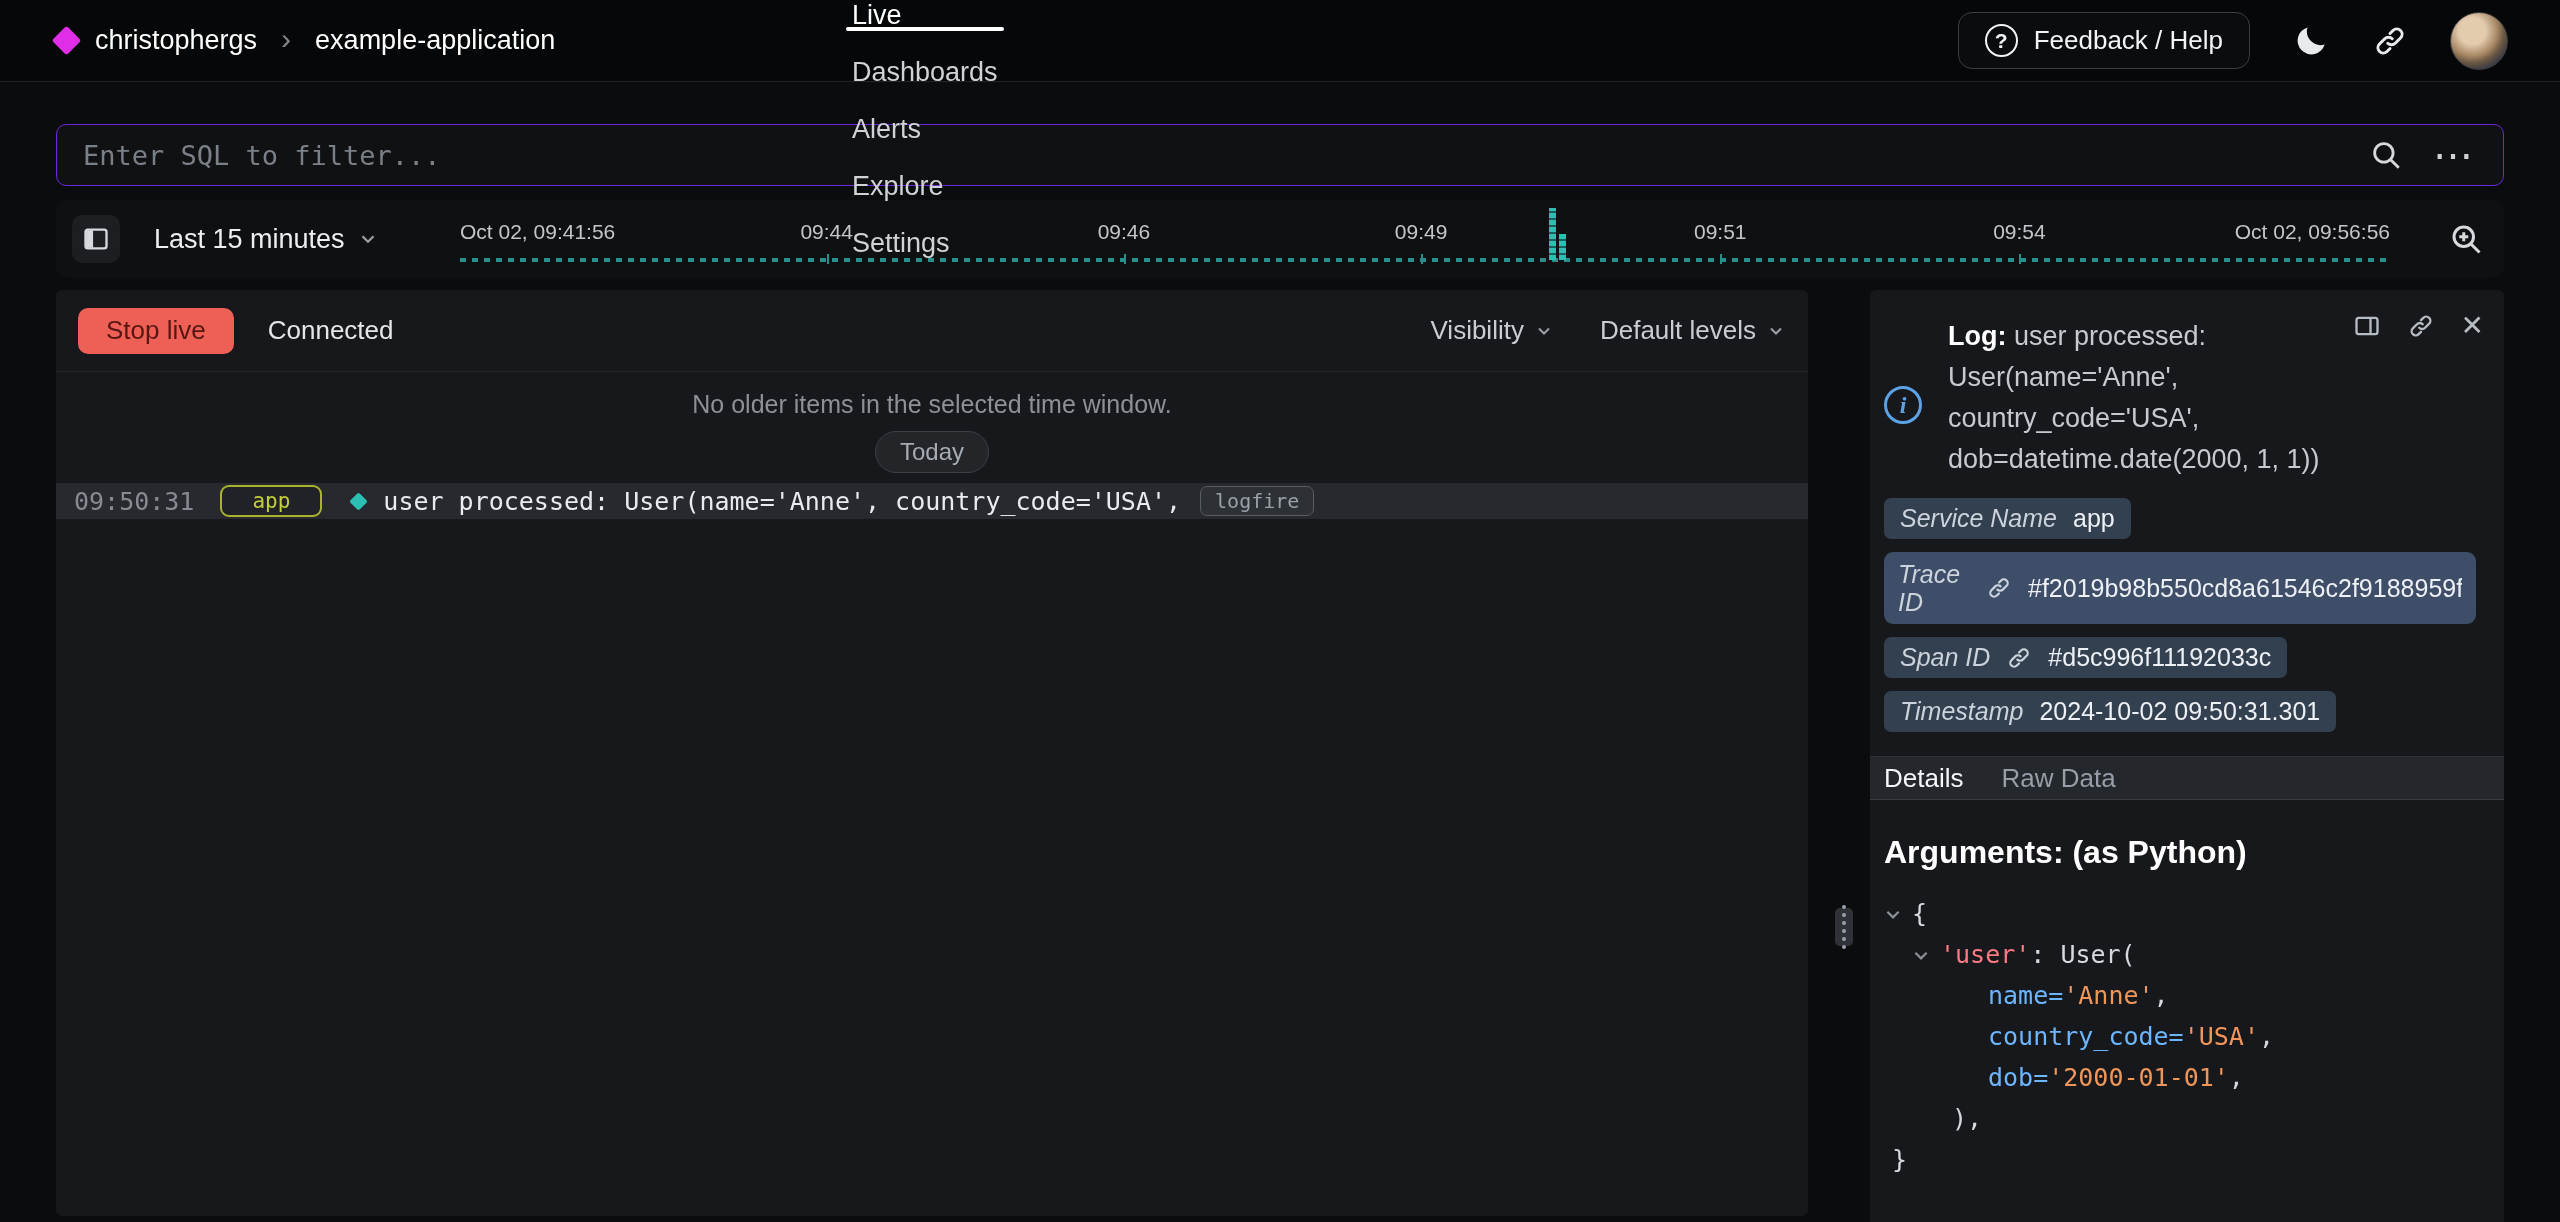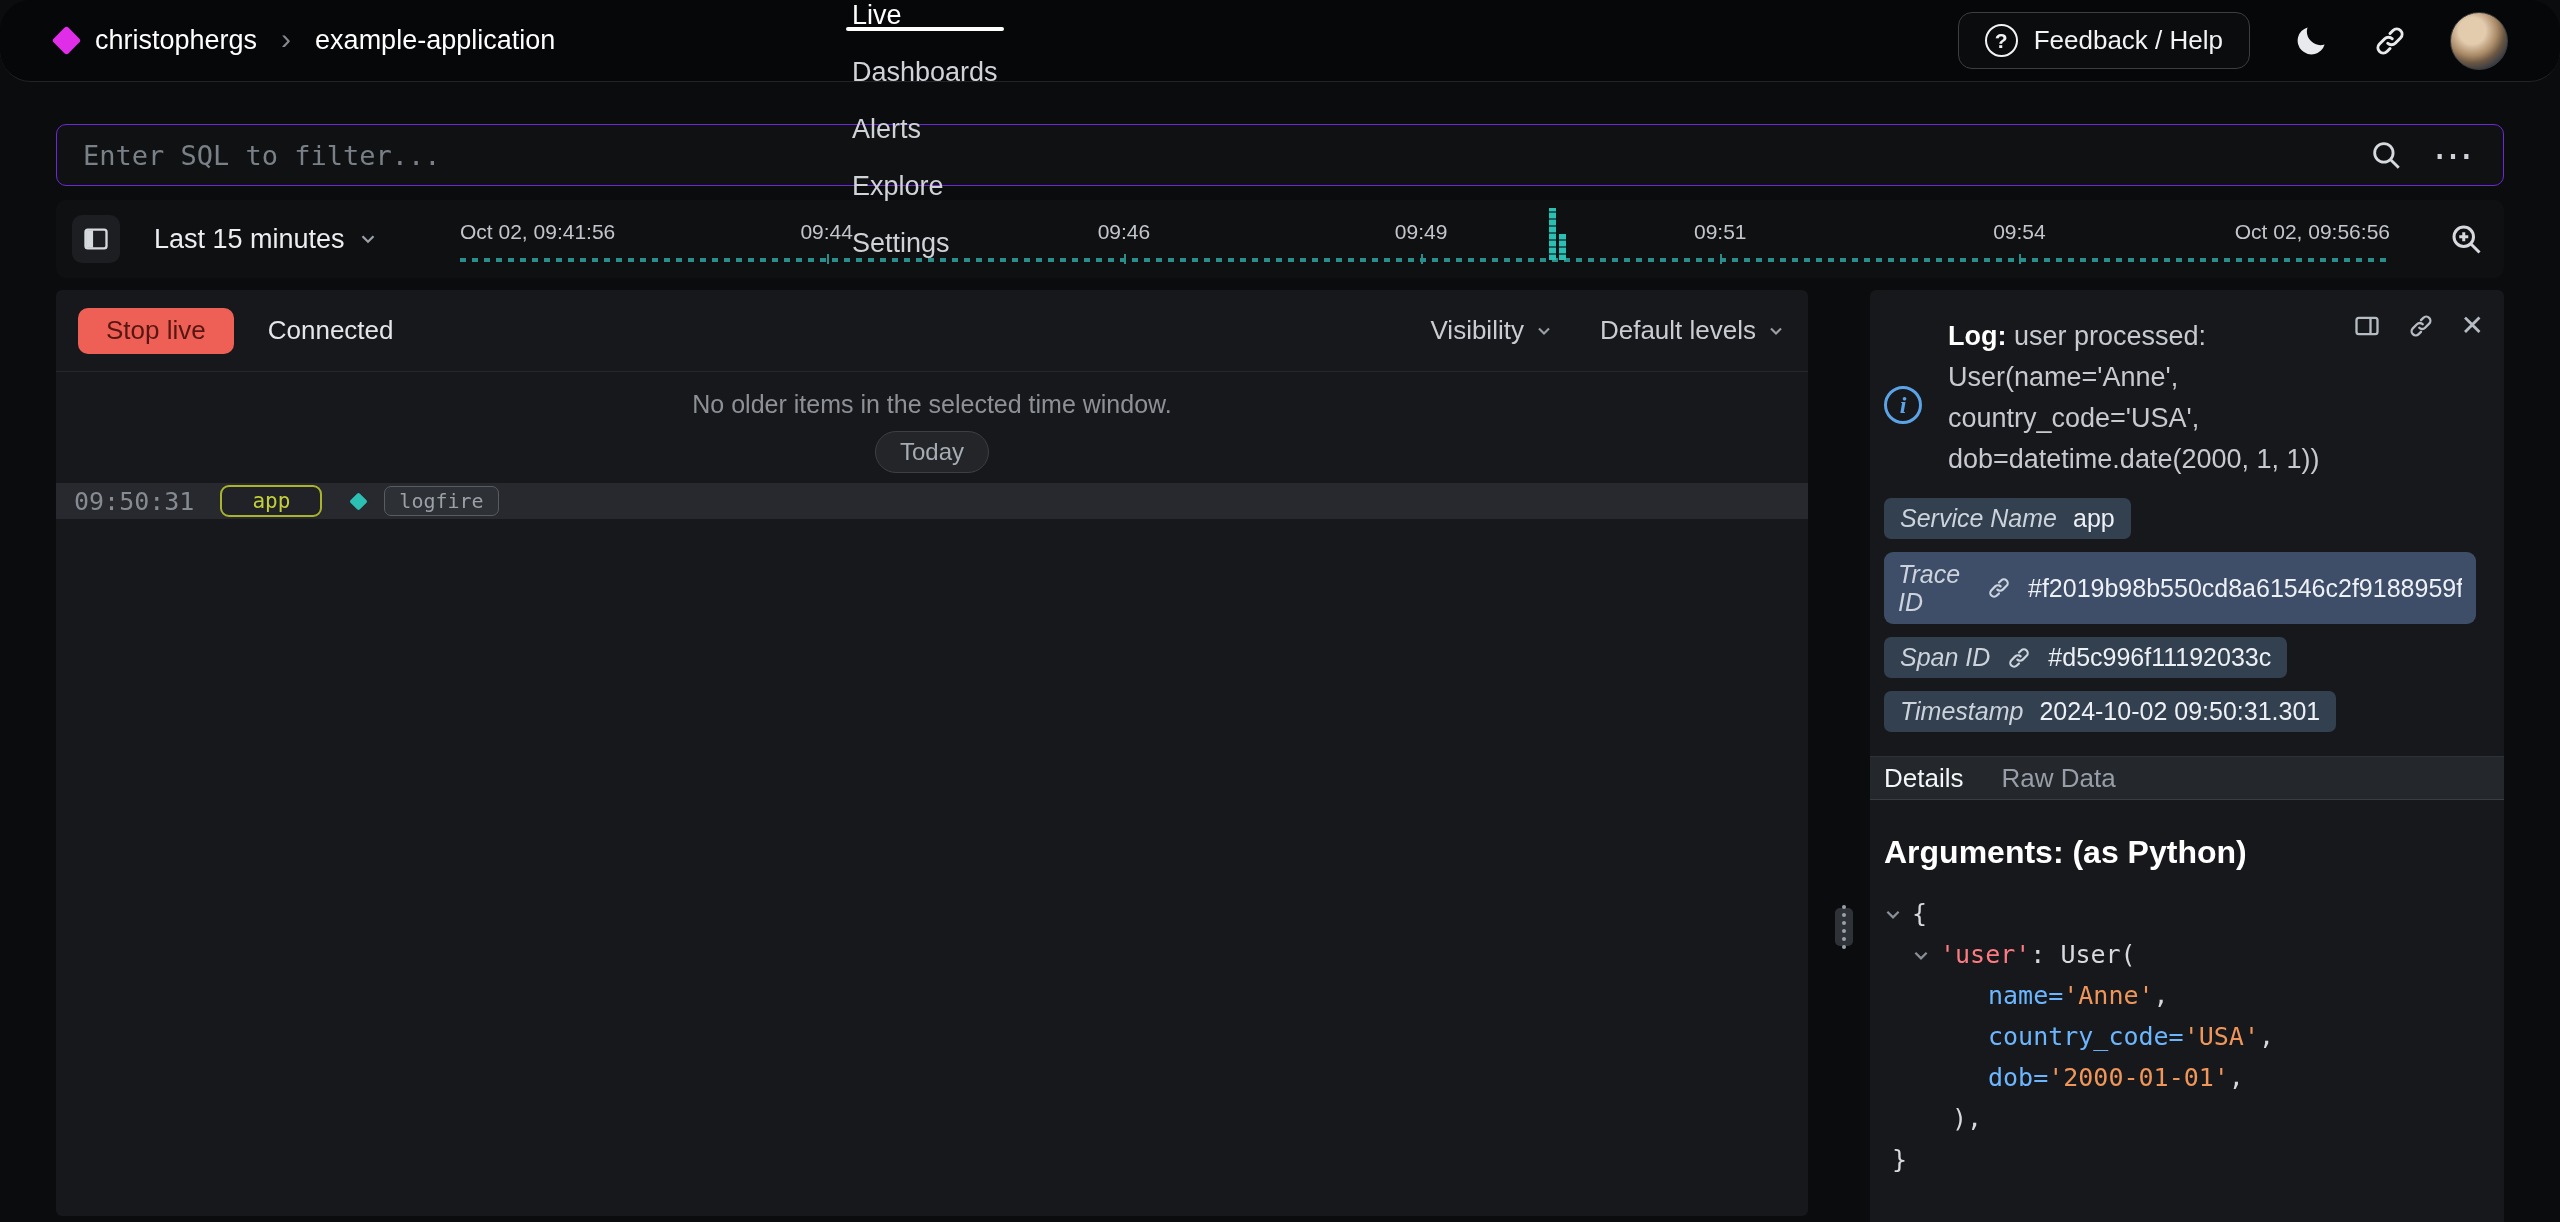--- a/index.html
+++ b/index.html
@@ -6,21 +6,21 @@
   html,body { background:#000; }
   .root {
     position:relative; width:2560px; height:1222px; overflow:hidden;
     background:#0b0c0e; color:#e8eaed;
     font-family:"Liberation Sans", sans-serif;
   }
   .mono { font-family:"DejaVu Sans Mono", monospace; }
 
   
   .topnav { position:absolute; top:0; left:0; right:0; height:82px; background:#060708;
-            border-bottom:1px solid #222428; display:flex; align-items:center; z-index:5;border-radius:31px; }
+            border-bottom:1px solid #222428; display:flex; align-items:center; z-index:5; }
   .brand { display:flex; align-items:center; margin-left:56px; gap:18px; }
   .diamond-logo { width:21px; height:21px; background:var(--magenta,#e02ee8); transform:rotate(45deg); border-radius:3px; }
   .crumb { font-size:27px; color:#ffffff; cursor:pointer; }
   .crumb-sep { color:#84878c; font-size:30px; margin:0 6px; transform:translateY(-2px); }
   .nav-center { position:absolute; left:826px; top:0; height:100%; display:flex; align-items:stretch; gap:26px;flex-direction:column; }
   .nav-item { position:relative; display:flex; align-items:center; padding:0 26px; font-size:27px; color:#cfd2d6; cursor:pointer; }
   .nav-item.active { color:#fff; }
   .nav-item.active::after { content:""; position:absolute; left:20px; right:20px; bottom:0; height:4px; background:#fff; border-radius:2px; }
   .nav-right { position:absolute; right:52px; top:0; height:100%; display:flex; align-items:center; gap:42px; }
   .feedback-btn { display:flex; align-items:center; gap:16px; height:57px; padding:0 26px;
@@ -252,20 +252,21 @@
             </svg>
         </span>
       </span>
     </div>
     <div class="empty-msg">No older items in the selected time window.</div>
     <button class="today-btn">Today</button>
     <div class="log-row mono">
       <span class="log-time">09:50:31</span>
       <span class="tag-pill">app</span>
       <span class="log-diamond"></span>
+      <span class="log-msg">user processed: User(name='Anne', country_code='USA',</span>
       <span class="logfire-pill">logfire</span>
     </div>
   </div>
 
   <div class="resize-grip">
     <i></i>
       <i></i>
       <i></i>
       <i></i>
       <i></i>

